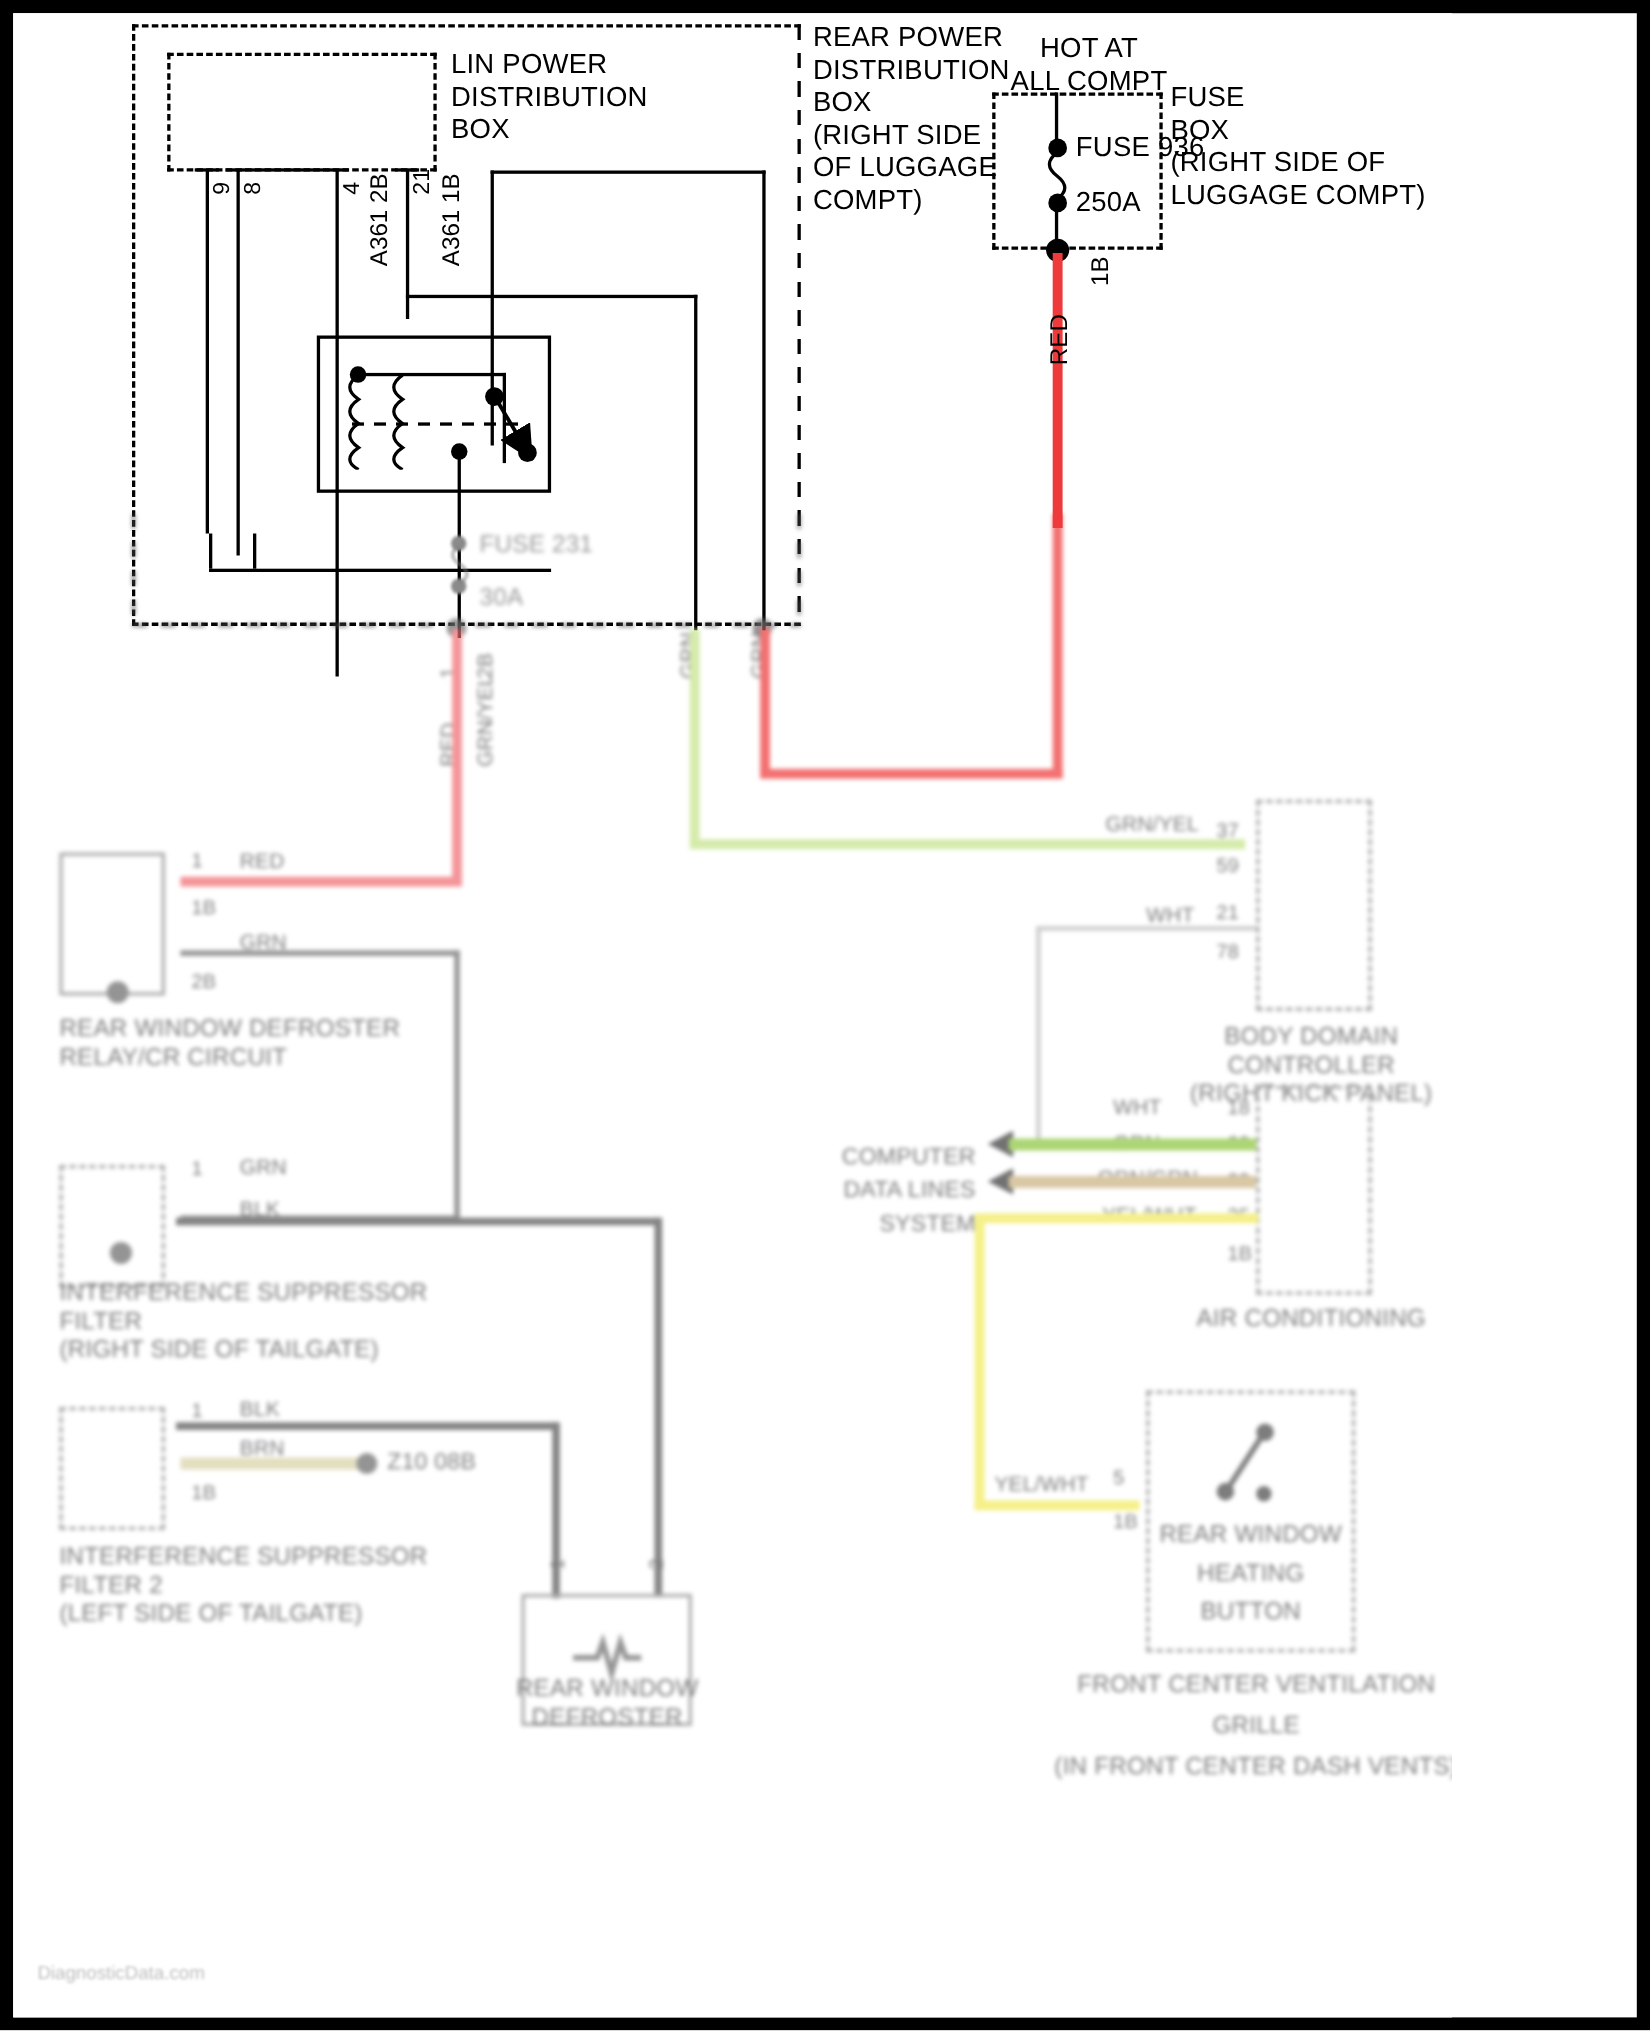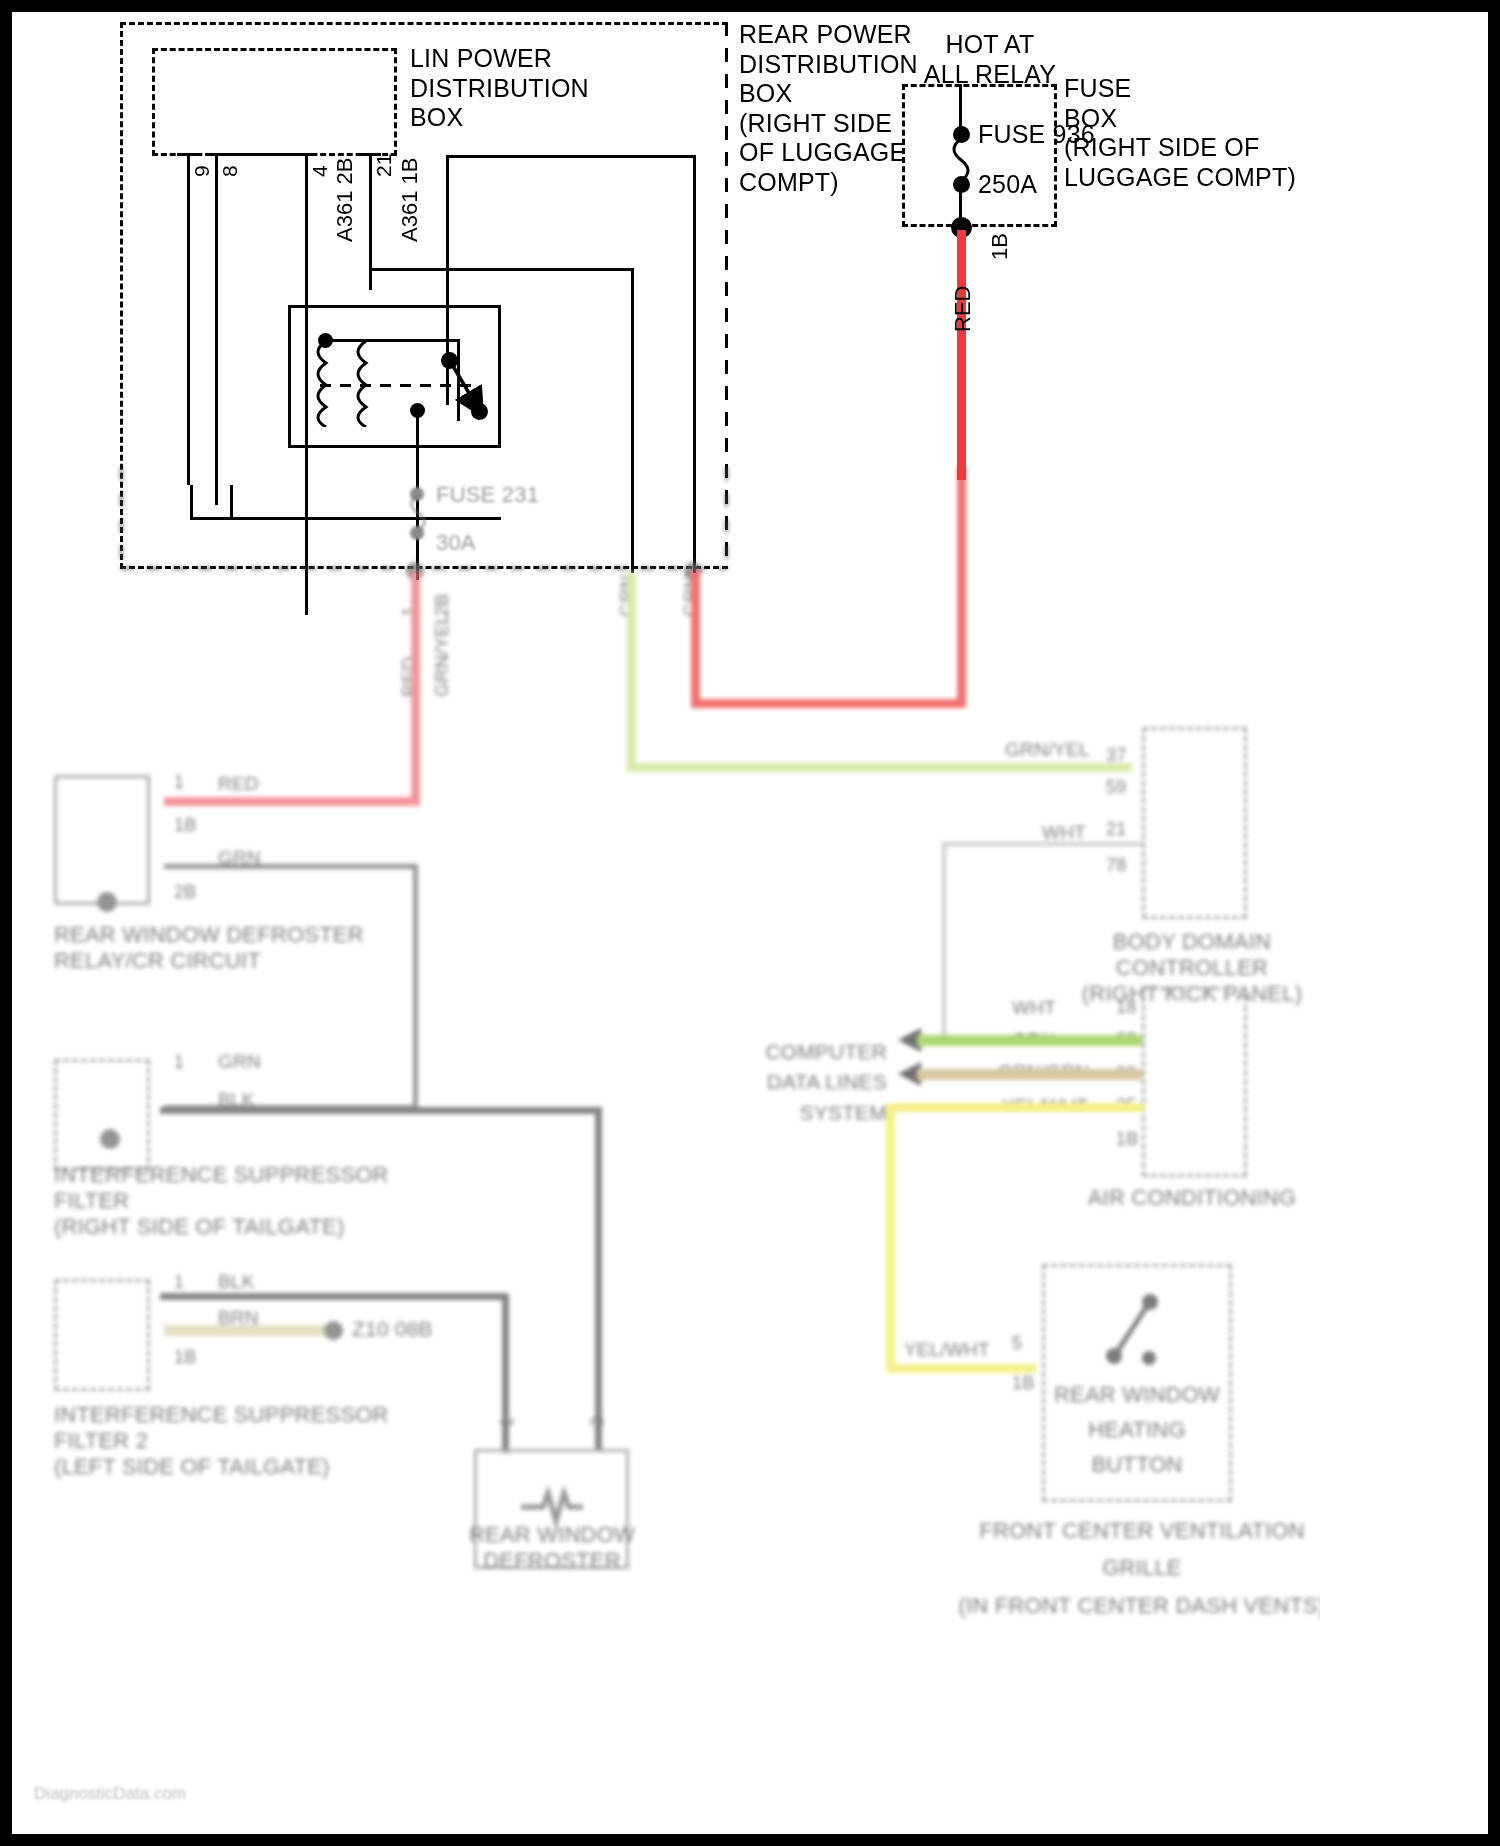--- a/index.html
+++ b/index.html
@@ -112,21 +112,21 @@
 
     <div class="lbl" style="left:424px;top:470px;font-size:22px;color:#9a9a9a;filter:blur(1.7px);">FUSE 231</div>
     <div class="lbl" style="left:424px;top:518px;font-size:22px;color:#9a9a9a;filter:blur(1.7px);">30A</div>
     <div class="dot" style="left:398px;top:475px;width:14px;height:14px;background:#8a8a8a;filter:blur(1.4px);"></div>
     <div class="dot" style="left:398px;top:514px;width:14px;height:14px;background:#8a8a8a;filter:blur(1.4px);"></div>
     <svg style="position:absolute;left:392px;top:484px;filter:blur(1.5px);opacity:.6;" width="28" height="34" viewBox="0 0 28 34">
       <path d="M14 0 q-13 8 0 17 q13 9 0 17" fill="none" stroke="#7d7d7d" stroke-width="3"></path>
     </svg>
 
     <div class="lbl c" style="left:878px;top:18px;width:200px;font-size:25px;">HOT AT
-ALL RELAY</div>
+ALL COMPT</div>
 
     <div class="dashbox" style="left:890px;top:72px;width:155px;height:143px;"></div>
     <div class="lbl" style="left:1052px;top:62px;font-size:25px;">FUSE
 BOX
 (RIGHT SIDE OF
 LUGGAGE COMPT)</div>
 
     <div class="sol" style="left:947px;top:72px;width:3px;height:48px;"></div>
     <div class="dot" style="left:941px;top:114px;width:17px;height:17px;"></div>
     <svg style="position:absolute;left:934px;top:127px;" width="32" height="42" viewBox="0 0 32 42">

